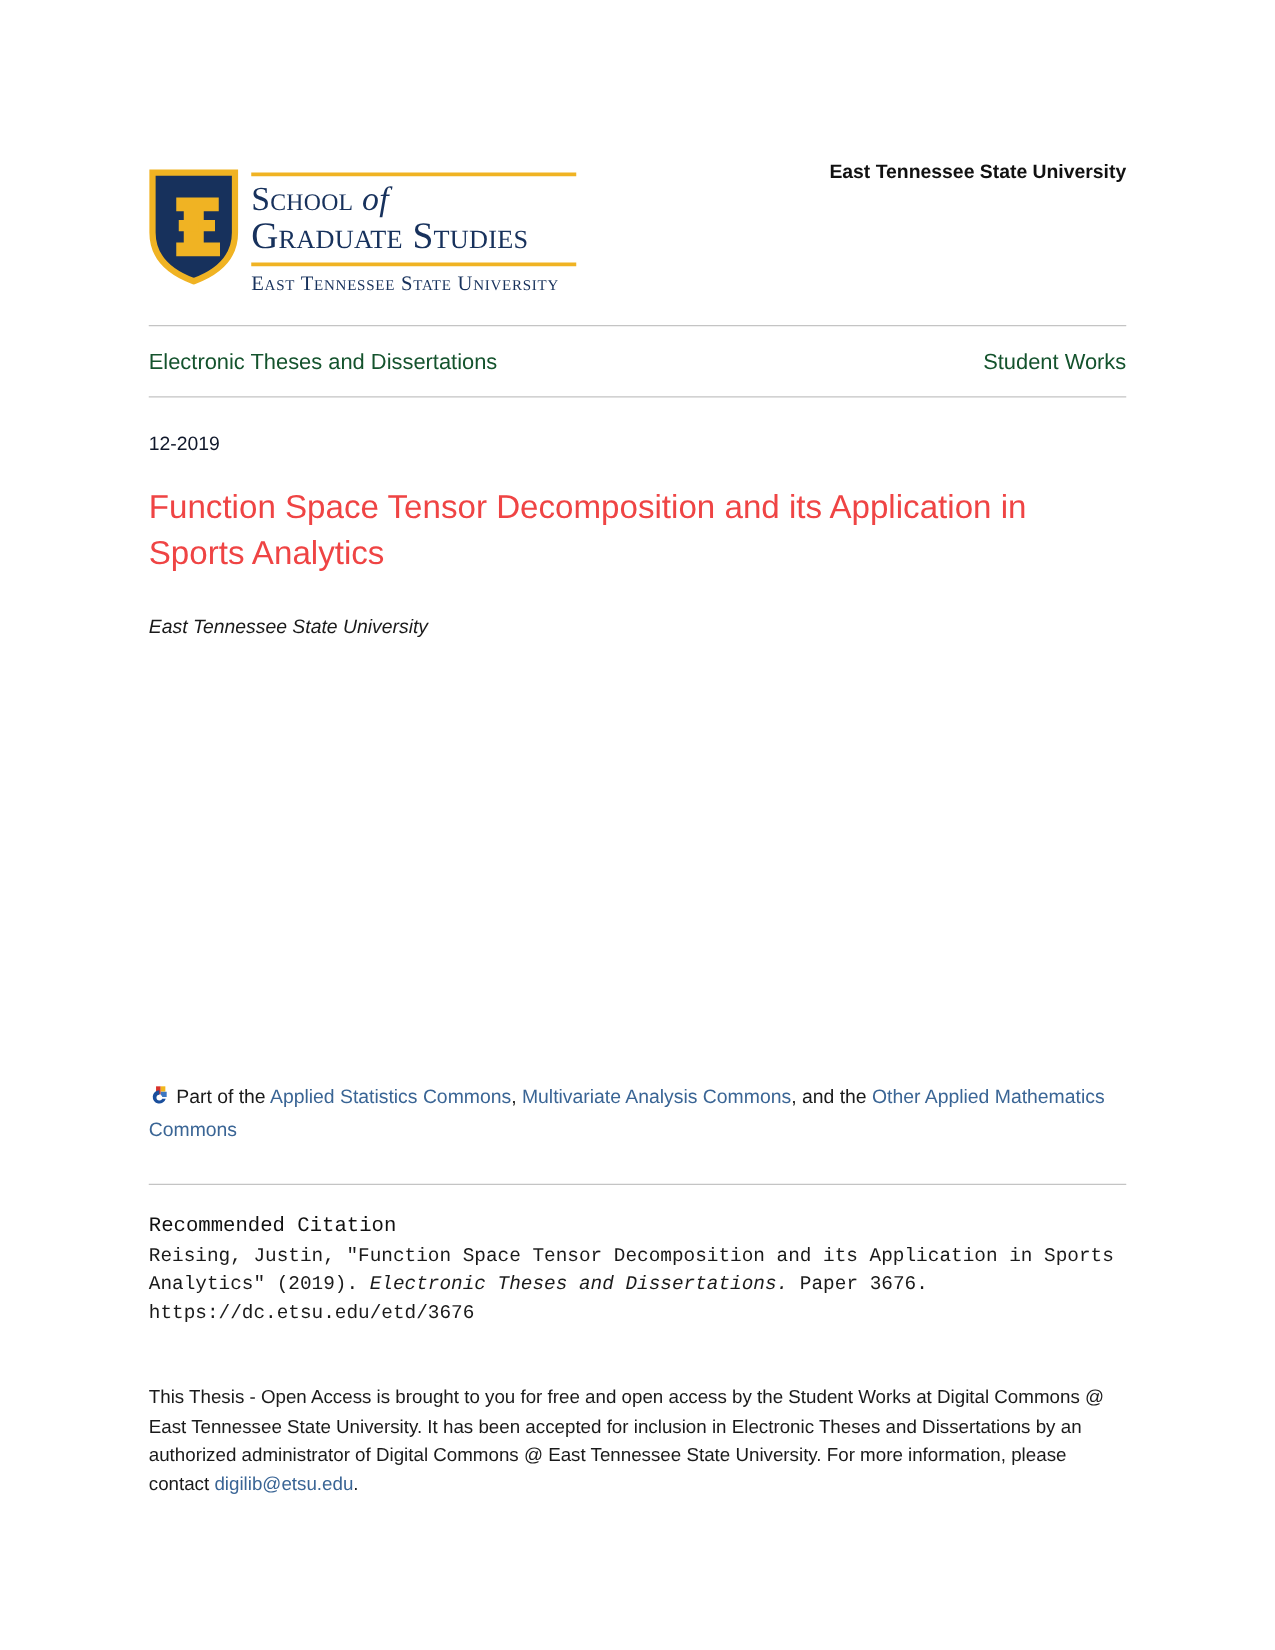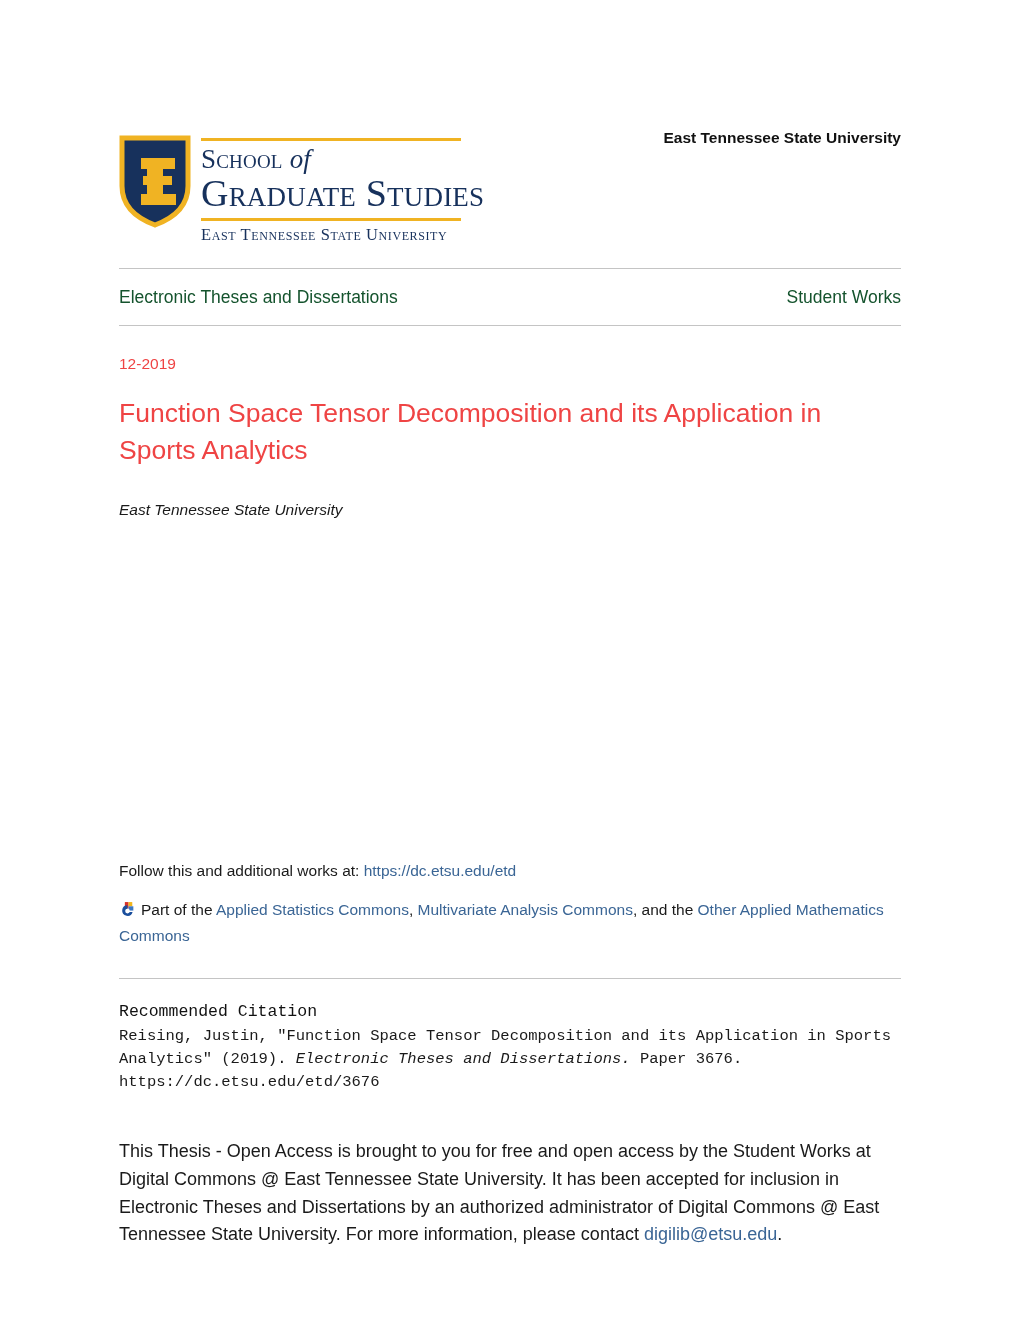--- a/index.html
+++ b/index.html
@@ -59,21 +59,21 @@
     font-family: Liberation Serif, serif;
     line-height: 1.02;
   }
   .logo-line1 {
     font-size: 27px;
     letter-spacing: 0.2px;
   }
   .logo-line1 .small-caps { font-variant: small-caps; }
   .logo-line1 .ital { font-style: italic; }
   .logo-line2 {
-    font-size: 38px;
+    font-size: 30px;
     font-variant: small-caps;
     letter-spacing: 0.2px;
   }
   .logo-sub {
     color: #17315c;
     font-family: "Liberation Serif", serif;
     font-size: 16.5px;
     font-variant: small-caps;
     letter-spacing: 0.6px;
     padding-top: 4px;
@@ -116,21 +116,21 @@
     padding: 18px 0 17px 0;
     font-size: 17.5px;
     color: #3a6595;
   }
   .nav-row a { color: #14532d; text-decoration: none; }
 
   
   .pubdate {
     padding-top: 29px;
     font-size: 15.5px;
-    color: #ef4444;
+    color: #0f172a;
   }
   .doc-title {
     font-size: 26.5px;
     line-height: 1.38;
     color: #ef4444;
     font-weight: normal;
     margin: 22px 0 0 0;
     max-width: 790px;
   }
   .authors {
@@ -182,21 +182,21 @@
     font-size: 15.5px;
     line-height: 1.48;
     color: #1a1a1a;
     max-width: 790px;
   }
   .citation-italic { font-style: italic; }
 
   
   .footnote {
     padding-top: 44px;
-    font-size: 18px;
+    font-size: 15px;
     line-height: 1.55;
     color: #1a1a1a;
     max-width: 770px;
   }
   .footnote a { color: #3a6595; text-decoration: none; }
 </style>
 </head>
 <body>
 
 <div class="page">
@@ -241,23 +241,20 @@
   <div class="pubdate">12-2019</div>
 
   <h2 class="doc-title">Function Space Tensor Decomposition and its Application in Sports Analytics</h2>
 
   <div class="authors">
     <div class="author-aff">East Tennessee State University</div>
   </div>
 
   <div class="spacer"></div>
 
-  <div class="follow">
-    <span>Follow this and additional works at: </span><a href="#">https://dc.etsu.edu/etd</a>
-  </div>
 
   <div class="commons">
     <svg class="commons-icon" viewBox="0 0 32 32" aria-hidden="true">
       <rect x="11" y="2" width="7" height="12" fill="#d8322a"></rect>
       <rect x="18" y="2" width="7" height="8" fill="#f2b61c"></rect>
       <path d="M18 10 L27 10 L27 18 L18 18 Z" fill="#3d77c2"></path>
       <path d="M16 8 a10 10 0 1 0 9.6 12.8 l-7.2 0 a3 3 0 1 1 -2.4 -5.8 Z" fill="#1a4e9c"></path>
       <circle cx="16" cy="19" r="4.4" fill="#ffffff"></circle>
     </svg><span>Part of the </span><a href="#">Applied Statistics Commons</a><span>, </span><a href="#">Multivariate Analysis Commons</a><span>, and the </span><a href="#">Other Applied Mathematics Commons</a>
   </div>

